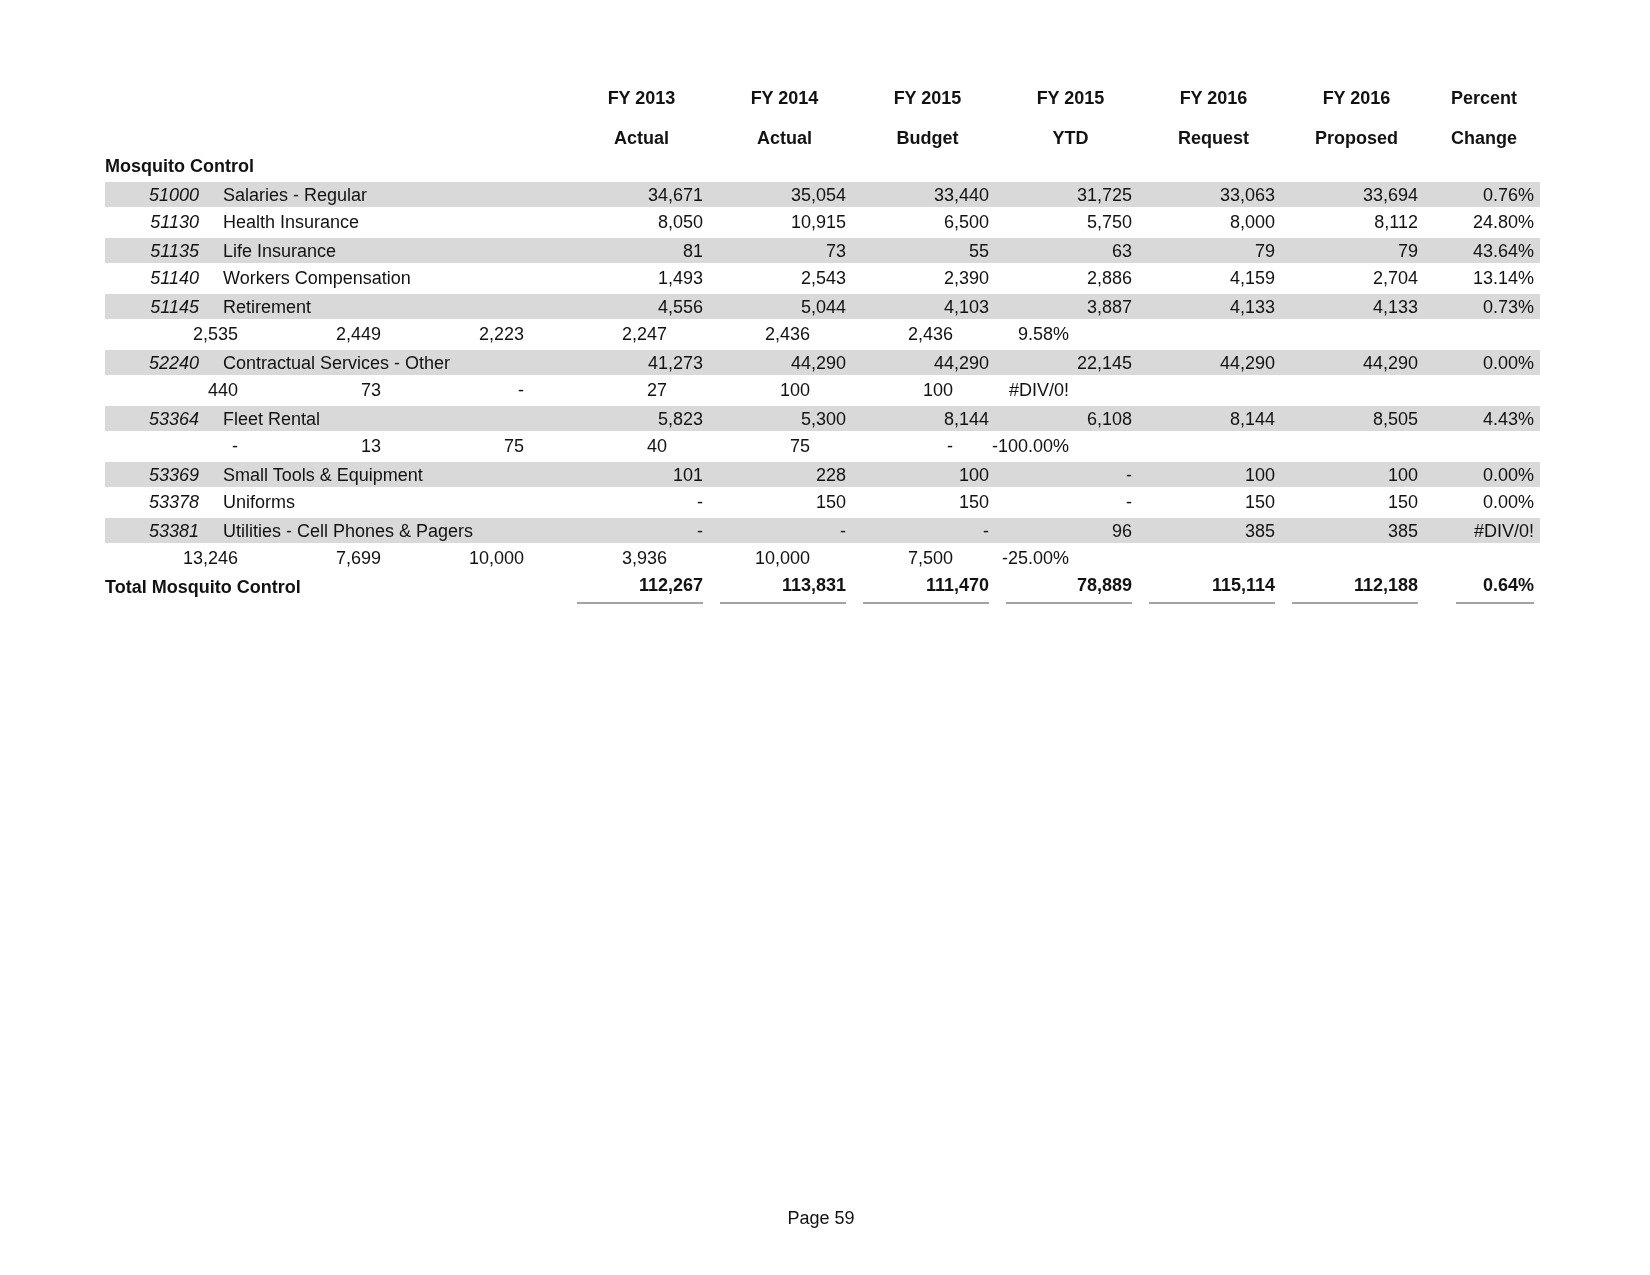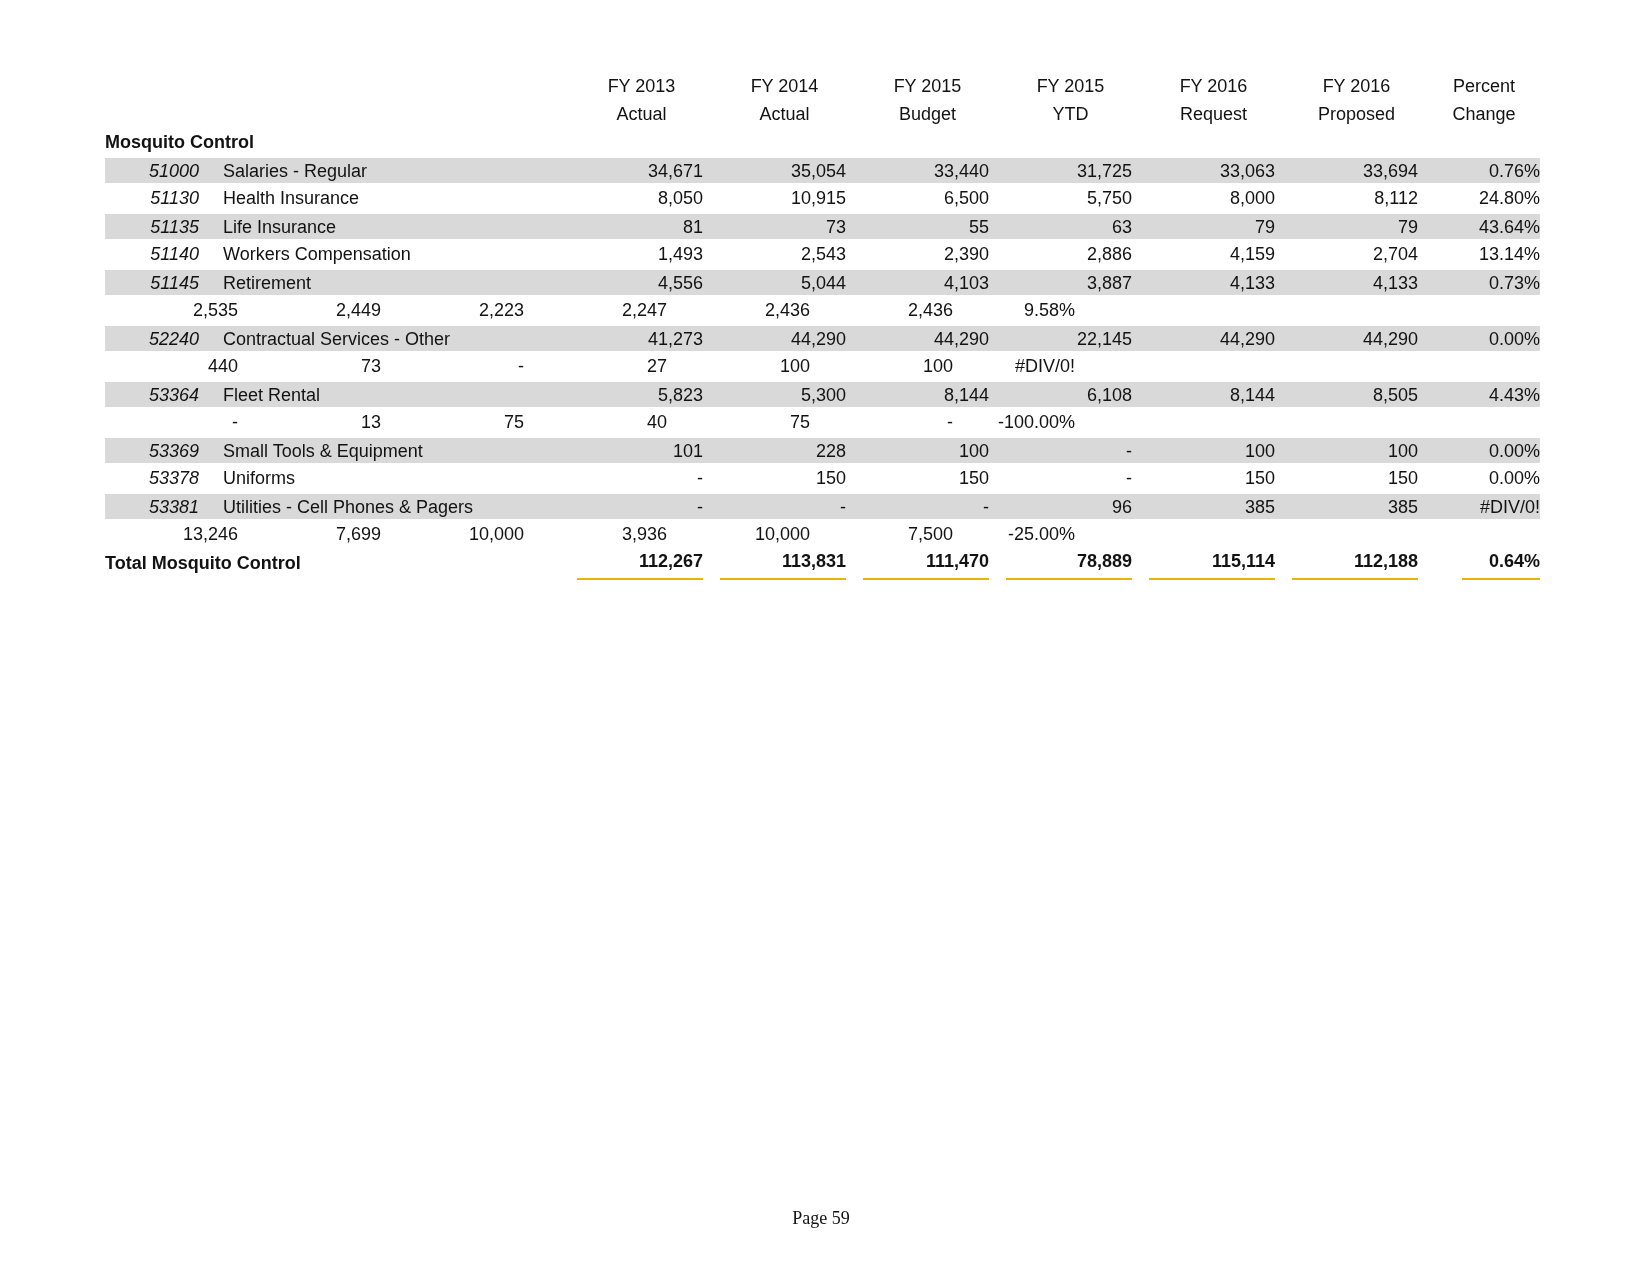--- a/index.html
+++ b/index.html
@@ -20,25 +20,25 @@
     width:1435px;
   }
   .hdr-row, .row {
     display:flex;
     align-items:center;
     height:28px;
     font-size:18px;
     line-height:28px;
     white-space:nowrap;
   }
-  .hdr-row { font-weight:normal; }
+  .hdr-row { font-weight:bold;margin-top:12px; }
   .cell { flex:0 0 auto; }
   .desc   { width:465px; display:flex; }
   .num    { width:143px; text-align:right; padding-right:10px; }
-  .pct    { width:112px; text-align:right; }
+  .pct    { width:112px; text-align:right; padding-right:6px; }
   .hdr-desc { width:465px; }
   .hdr-num  { width:143px; text-align:center; }
   .hdr-pct  { width:112px; text-align:center; }
   .section-row {
     height:28px; line-height:28px;
     font-size:18px; font-weight:bold;
   }
   .acct {
     display:inline-block;
     width:52px;
@@ -47,32 +47,31 @@
     font-style:italic;
   }
   .nm { margin-left:24px; }
   .row.striped { background:#d9d9d9; border-top:2px solid #ffffff; border-bottom:1px solid #ffffff; }
   .total-row { font-weight:bold; height:30px; }
   .total-row .desc { font-weight:bold; }
   .tline {
     display:inline-block;
     min-width:126px;
     text-align:right;
-    border-bottom:2px solid #eab308;
+    border-bottom:2px solid #a3a3a3;
     padding-bottom:3px;
   }
   .tline.short { min-width:78px; }
   .footer {
     position:absolute;
     left:0; right:8px;
     top:1208px;
     text-align:center;
     font-size:18px;
     color:#121212;
-    font-family:Liberation Serif, serif;
   }
 </style>
 </head>
 <body>
 
 <div class="page">
   <div class="doc">
 
     <div class="hdr-row">
       <div class="cell hdr-desc"></div>

